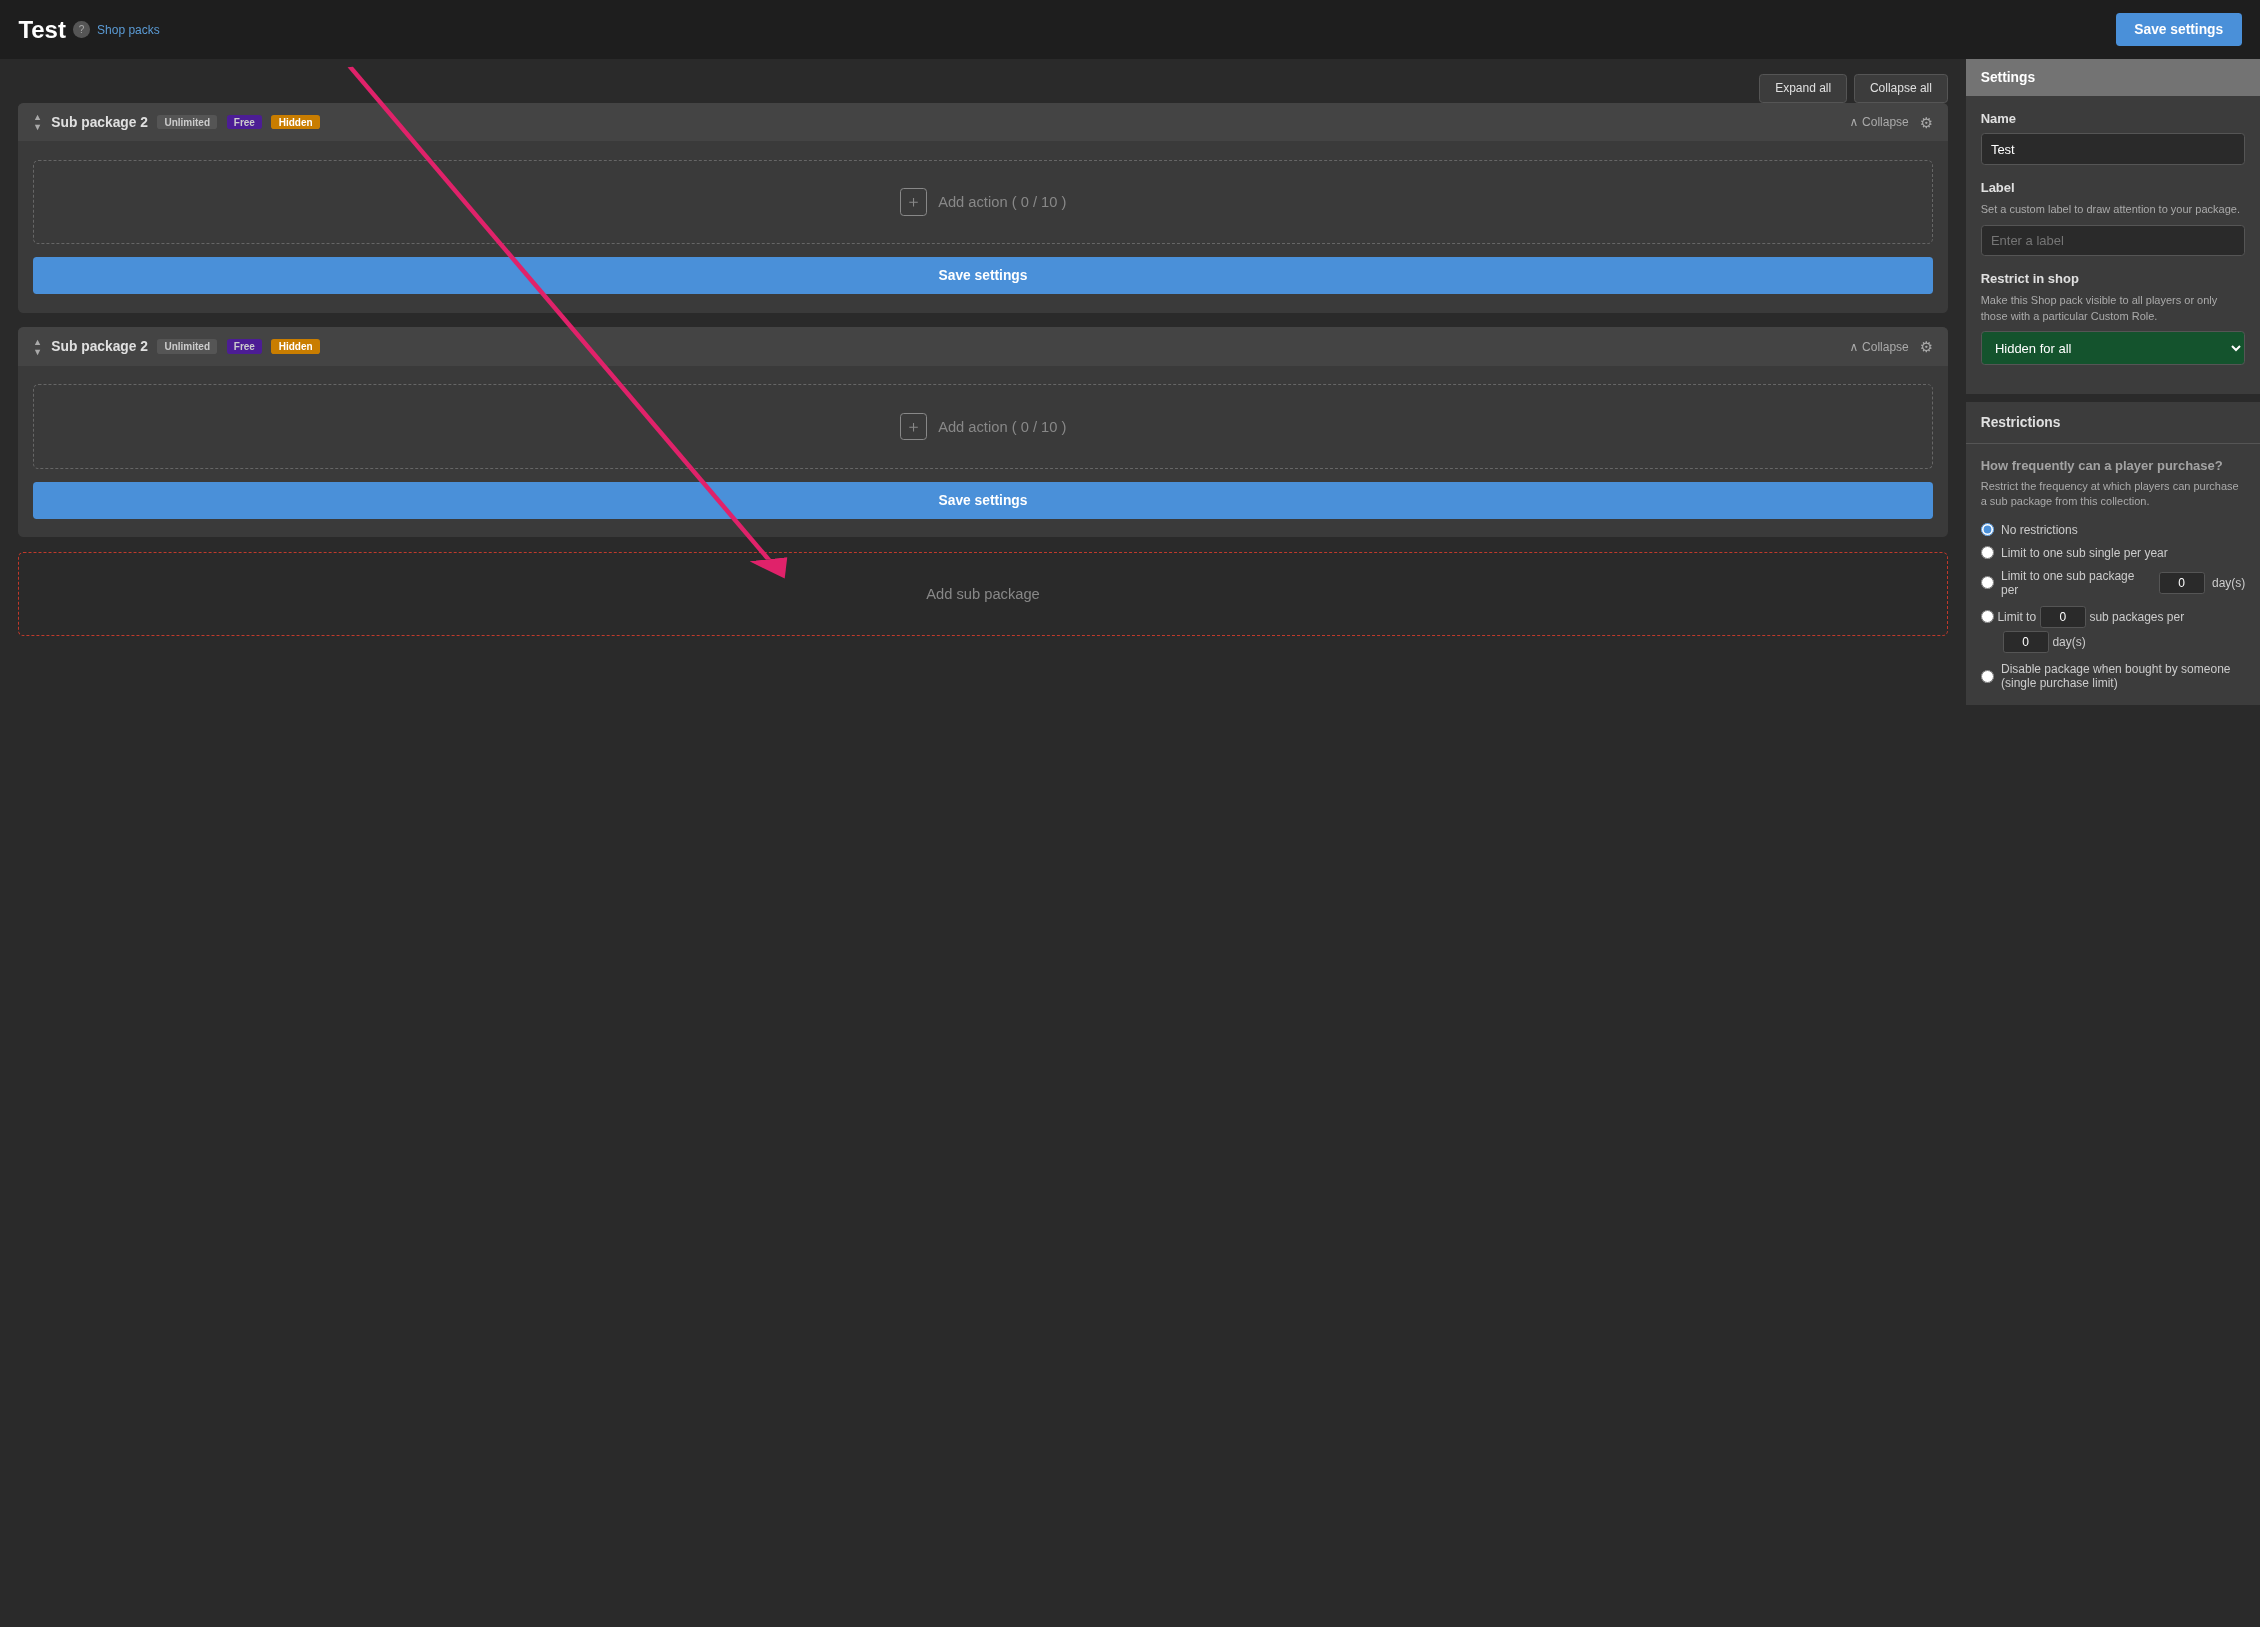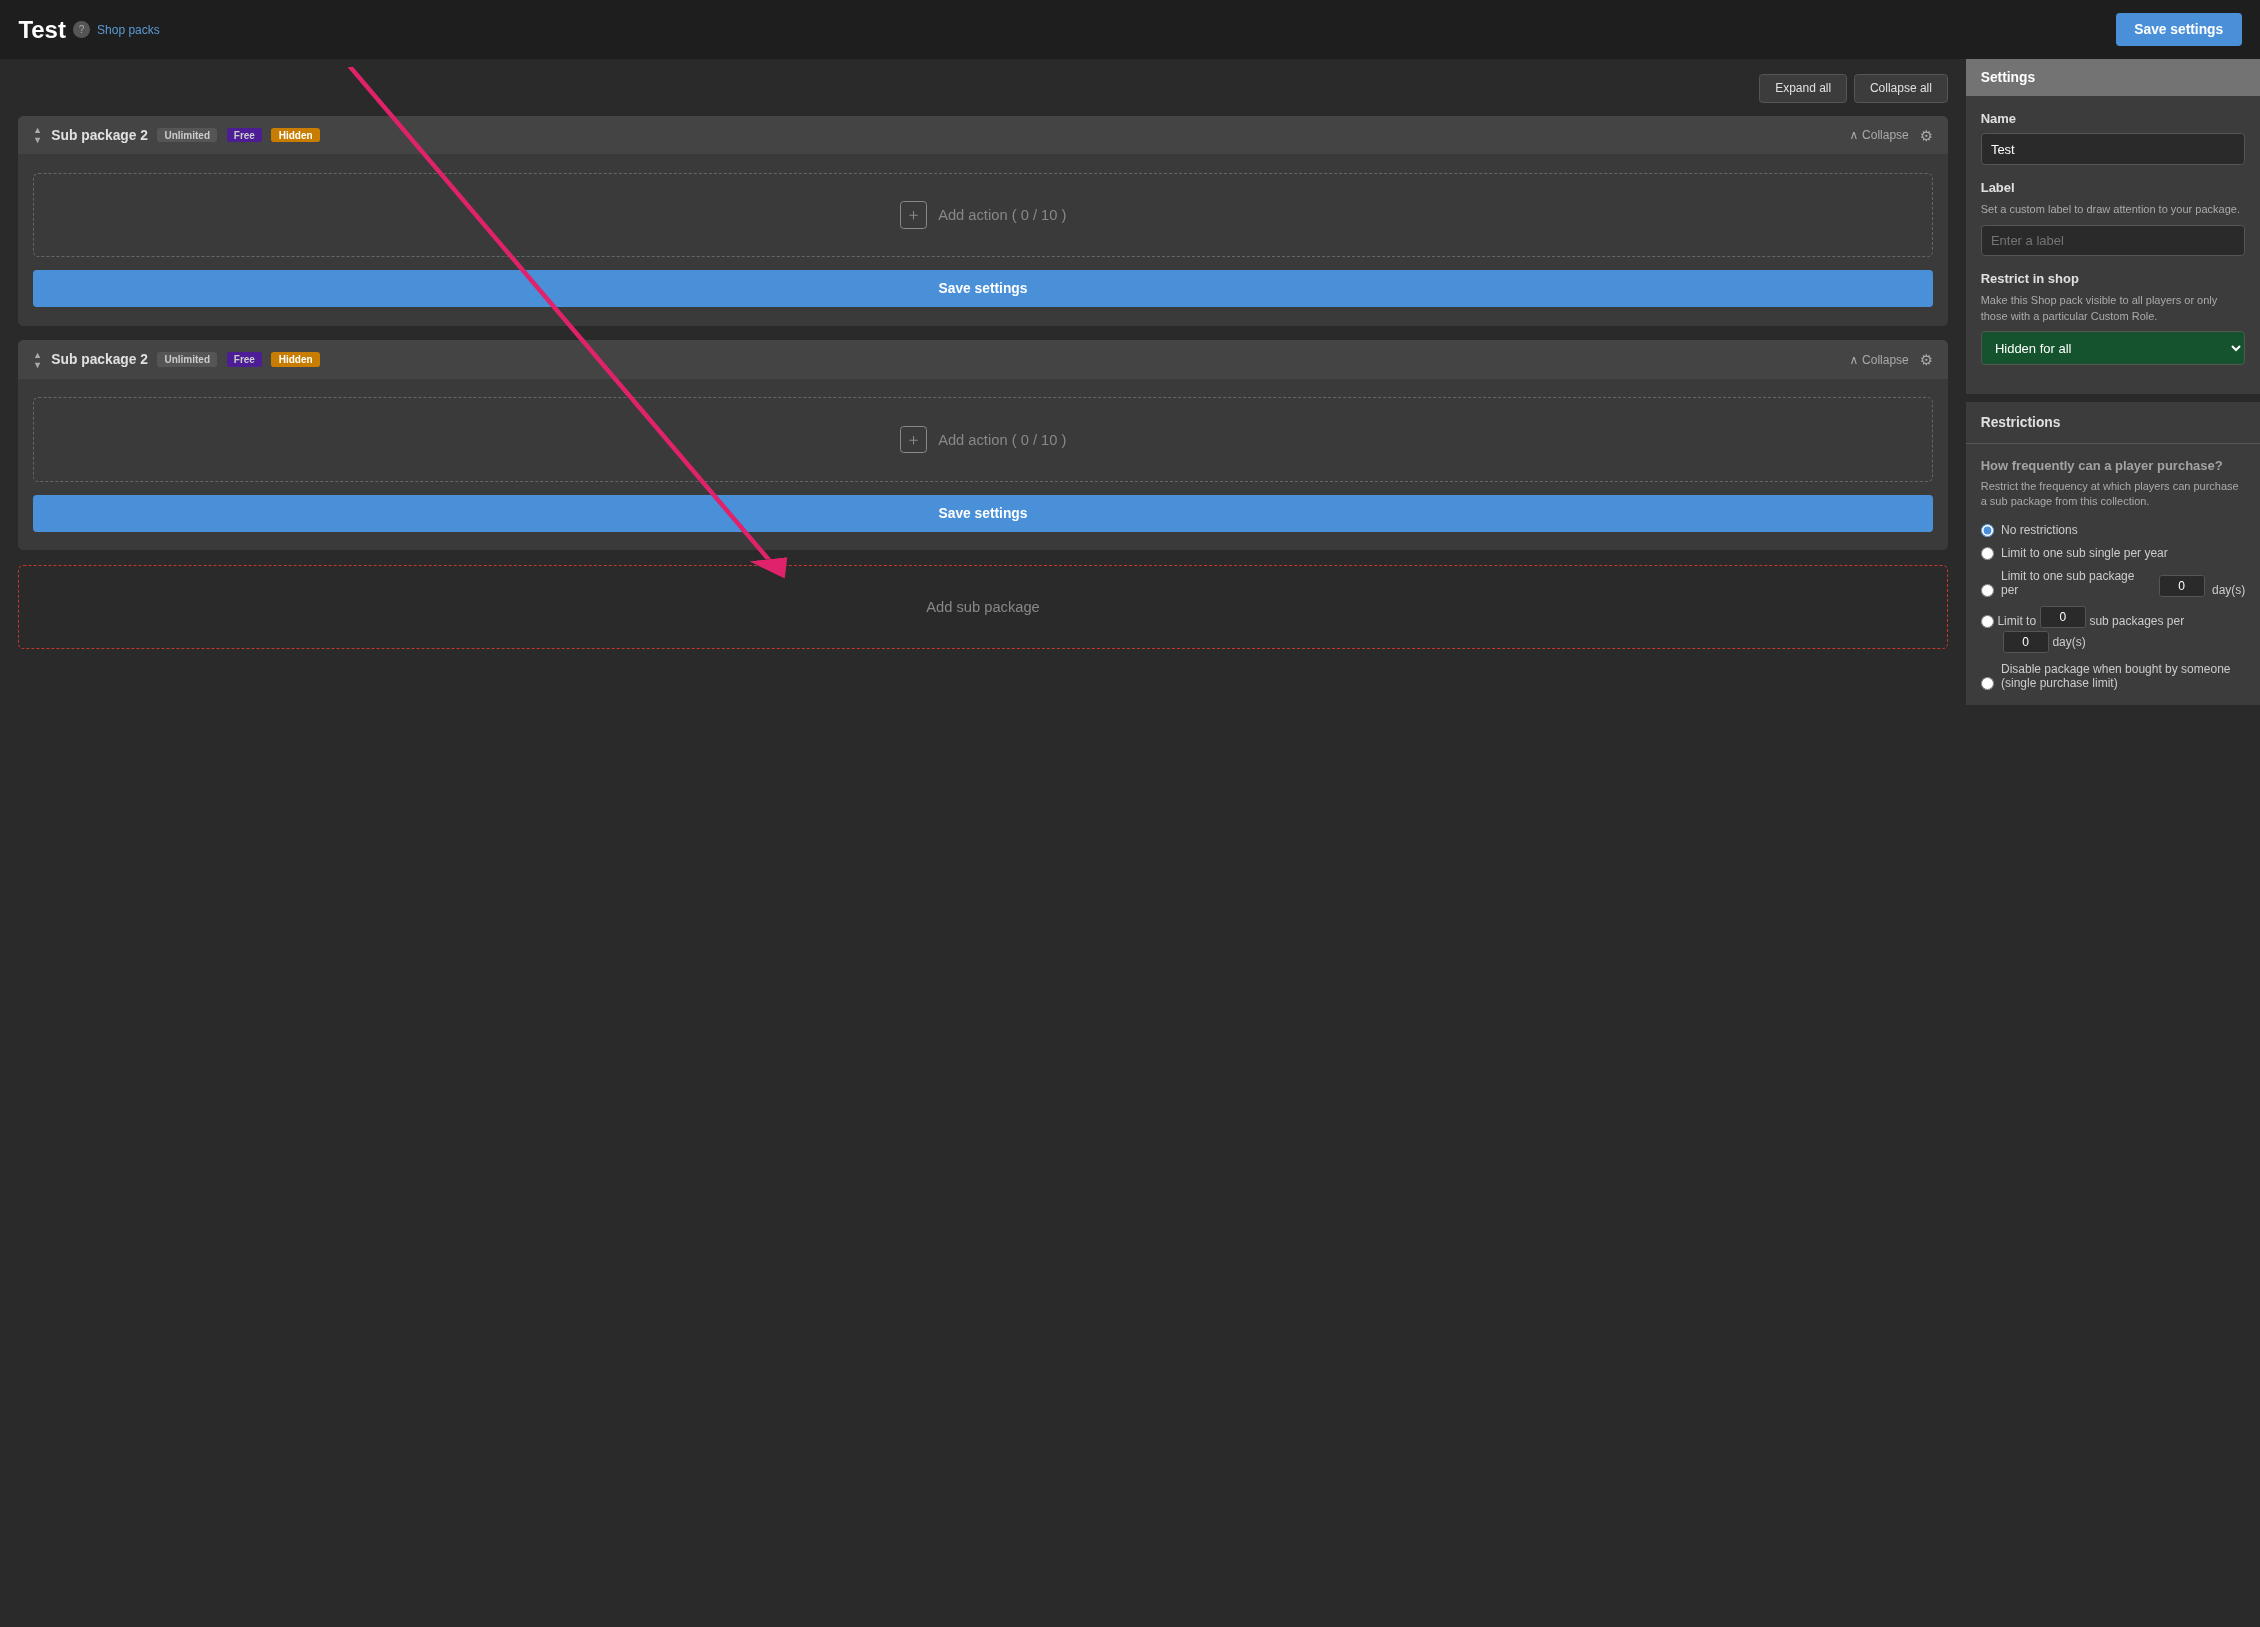--- a/index.html
+++ b/index.html
@@ -68,21 +68,20 @@
       flex: 1;
       padding: 14.7px 18.4px;
       position: relative;
     }
 
     
     .toolbar {
       display: flex;
       justify-content: flex-end;
       gap: 7.3px;
-      margin-bottom: 13px;
     }
     .btn-toolbar {
       background: #3c3c3c;
       color: #e0e0e0;
       border: 0.9px solid #555;
       padding: 6.4px 14.7px;
       border-radius: 3.7px;
       font-size: 12px;
       cursor: pointer;
     }
@@ -301,21 +300,21 @@
       line-height: 1.4;
       margin-bottom: 13px;
     }
     .radio-group {
       display: flex;
       flex-direction: column;
       gap: 9.2px;
     }
     .radio-item {
       display: flex;
-      align-items: flex-end;
+      align-items: center;
       gap: 7.3px;
       font-size: 12px;
       color: #ccc;
     }
     .radio-item input[type="radio"] {
       accent-color: #4a90d9;
       cursor: pointer;
     }
     .inline-input {
       width: 46px;

